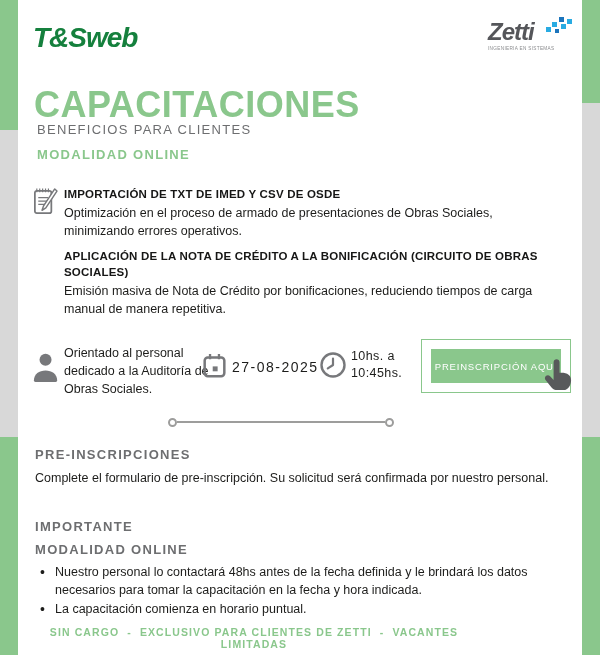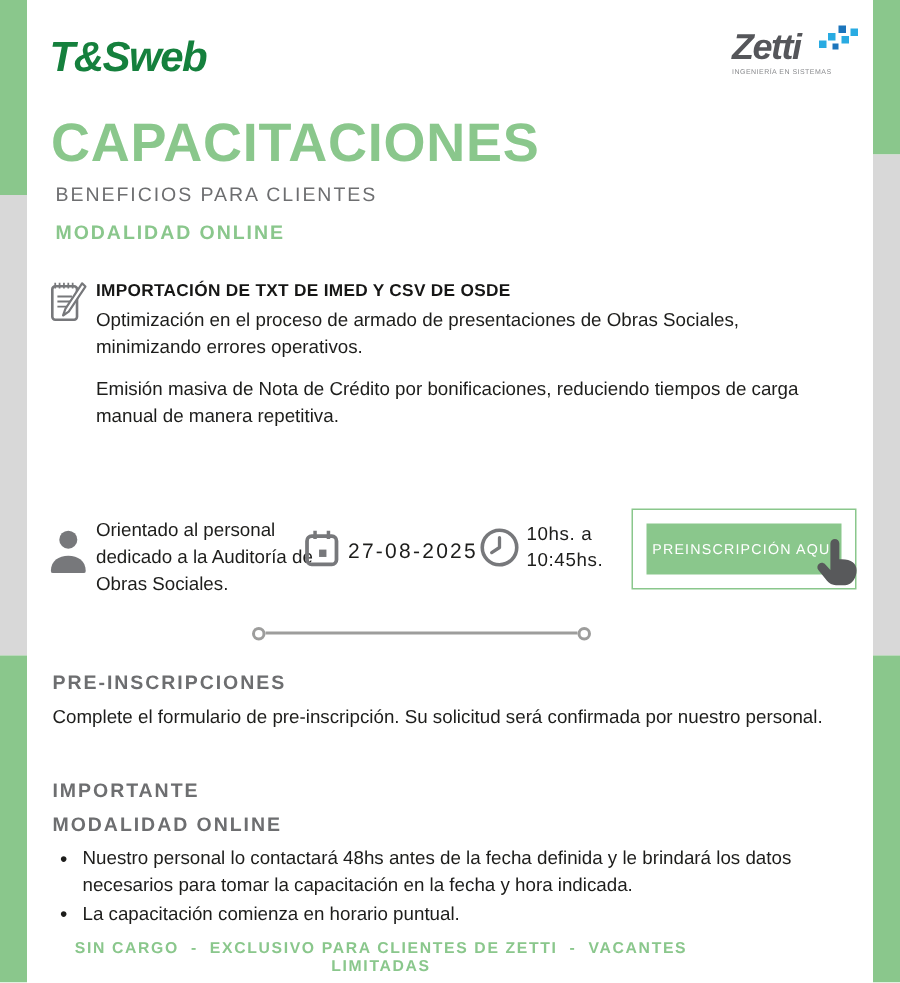--- a/index.html
+++ b/index.html
@@ -30,21 +30,21 @@
     color:#55565a; letter-spacing:-1px; line-height:1;
   }
   .zetti-squares { position:absolute; left:58px; top:-4px; width:30px; height:20px; }
   .zetti-squares i { position:absolute; display:block; }
   .zetti-tagline {
     font-size:6px; color:#8a8b8e; letter-spacing:0.4px;
     transform:scale(0.78); transform-origin:left top; white-space:nowrap; margin-top:2px;
   }
 
   .big-title {
-    position:absolute; left:34px; top:74px;
+    position:absolute; left:34px; top:84px;
     font-size:36px; font-weight:bold; color:#8ac78c; letter-spacing:0.5px;
   }
   .sub-gray {
     position:absolute; left:37px; top:122px;
     font-size:13px; font-weight:normal; color:#6d6e70; letter-spacing:1.3px;
   }
   .sub-green {
     position:absolute; left:37px; top:147px;
     font-size:13px; font-weight:bold; color:#8ac78c; letter-spacing:1.3px;
   }
@@ -146,20 +146,21 @@
     <path d="M7.5 13 h10 M7.5 16.5 h10 M7.5 20 h7" stroke="#77787b" stroke-width="1.3" fill="none"></path>
     <path d="M24.5 4 L13 21.5 l-1.6 4.6 3.9-2.6 L26.8 6.2 z" fill="#fff" stroke="#77787b" stroke-width="1.5" stroke-linejoin="round"></path>
   </svg>
 </span>
 <div class="session-1">
   <div class="session-title">IMPORTACIÓN DE TXT DE IMED Y CSV DE OSDE</div>
   <div class="session-desc">Optimización en el proceso de armado de presentaciones de Obras Sociales, minimizando errores operativos.</div>
 </div>
 
 <div class="session-2">
+  <div class="session-title">APLICACIÓN DE LA NOTA DE CRÉDITO A LA BONIFICACIÓN (CIRCUITO DE OBRAS SOCIALES)</div>
   <div class="session-desc">Emisión masiva de Nota de Crédito por bonificaciones, reduciendo tiempos de carga manual de manera repetitiva.</div>
 </div>
 
 <span class="person">
   <svg width="31" height="36" viewBox="0 0 32 36">
     <circle cx="15" cy="9.5" r="6.2" fill="#77787b"></circle>
     <path d="M3 31 c0-7 5.4-10.5 12-10.5 s12 3.5 12 10.5 q0 1.5 -1.5 1.5 h-21 q-1.5 0 -1.5 -1.5 z" fill="#77787b"></path>
   </svg>
 </span>
 <div class="audience">Orientado al personal dedicado a la Auditoría de Obras Sociales.</div>

